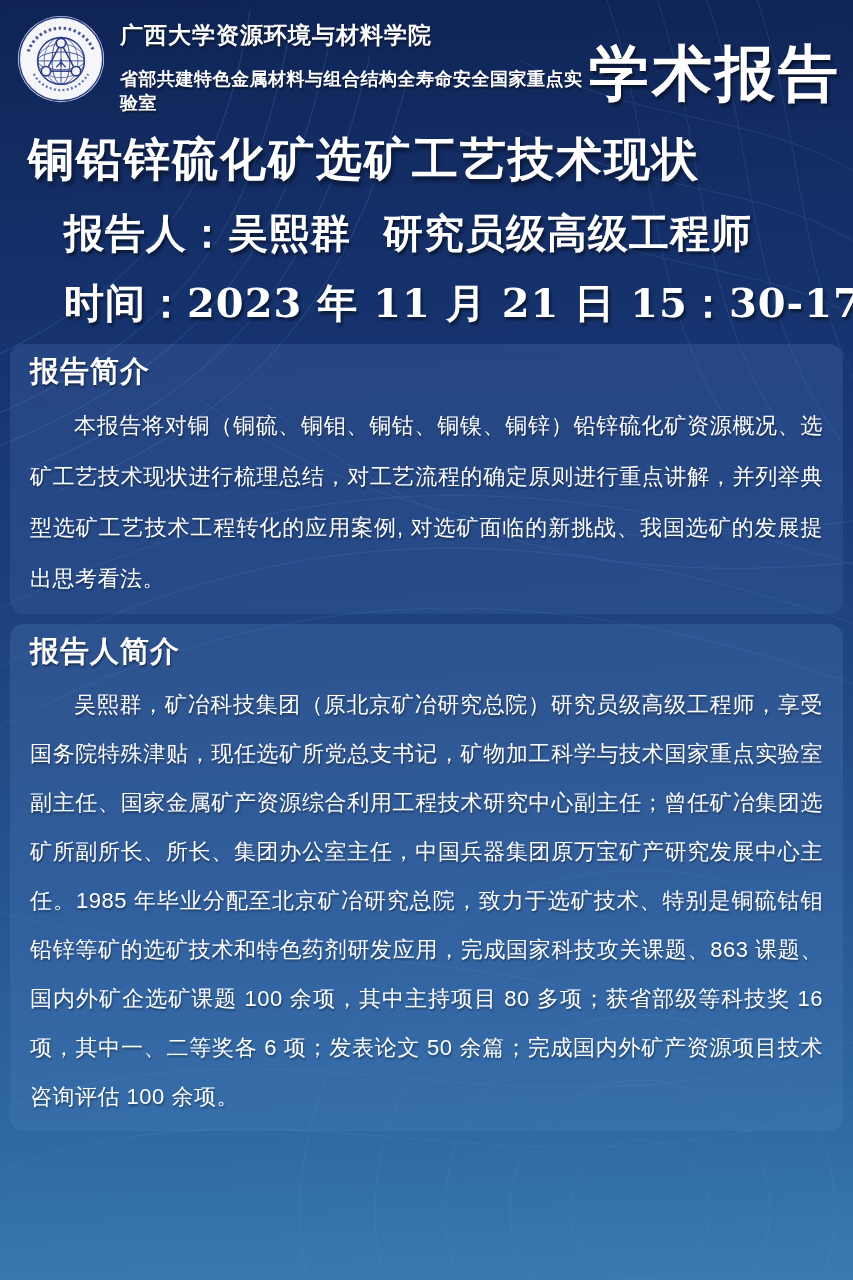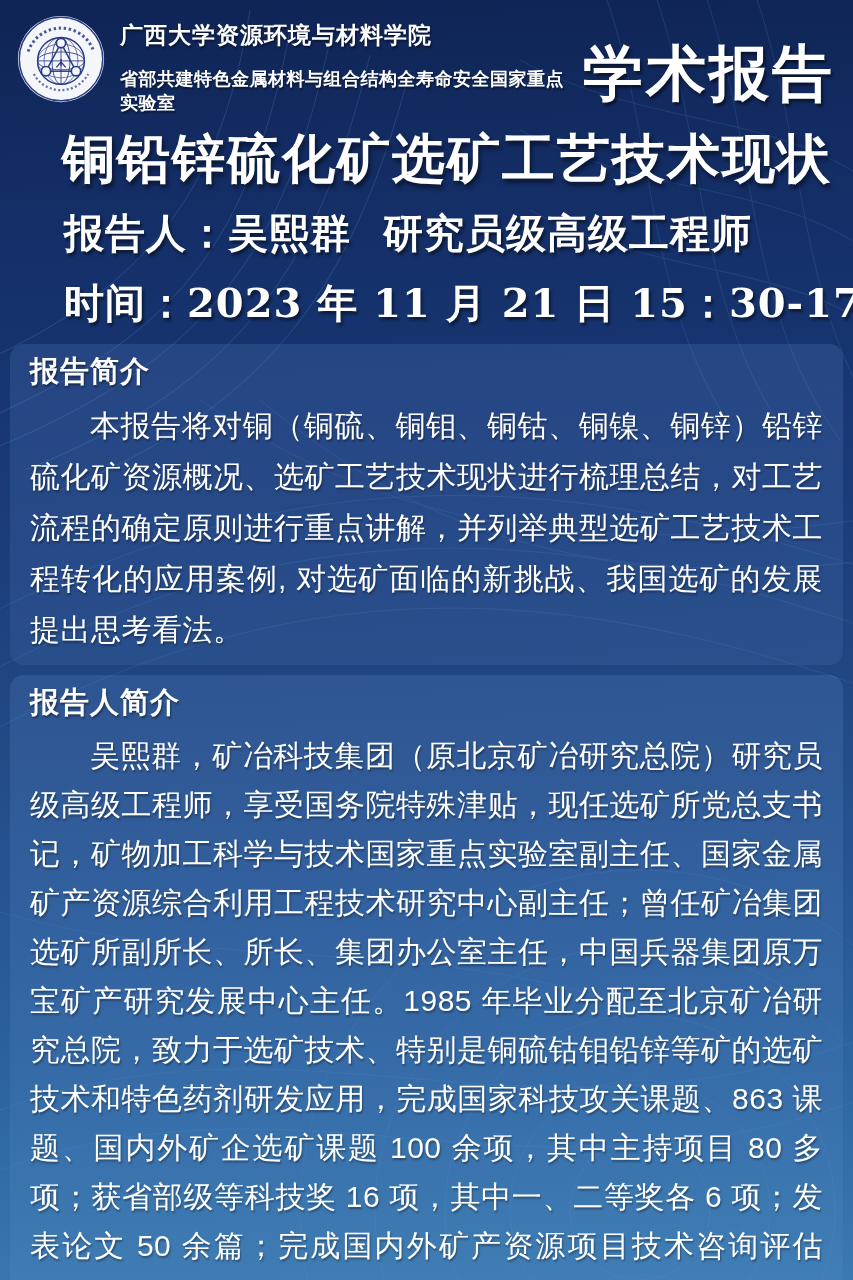--- a/index.html
+++ b/index.html
@@ -6,45 +6,45 @@
   .poster{
     position:relative;width:853px;height:1280px;overflow:hidden;
     background:linear-gradient(178deg,#0f2455 0%,#142e66 16%,#173572 30%,#1c3f7c 44%,
                #224a85 57%,#275694 70%,#2d65a0 84%,#3a7ab0 100%);
     font-family:"Liberation Sans","DejaVu Sans",sans-serif;color:#ffffff;
   }
   .bg-mesh{position:absolute;inset:0;width:853px;height:1280px;pointer-events:none;}
   .content{position:relative;z-index:2;}
 
   
-  .header{display:flex;align-items:flex-start;padding:12px 14px 0 16px;height:102px;}
+  .header{display:flex;align-items:flex-start;padding:12px 8px 0 16px;height:102px;}
   .logo{width:90px;height:90px;flex:0 0 90px;margin-top:2px;}
   .org{flex:1;padding-left:14px;padding-top:8px;}
   .org-line1{font-size:23px;font-weight:bold;letter-spacing:1px;margin-bottom:16px;
              text-shadow:1px 2px 2px rgba(0,0,0,.45);}
   .org-line2{font-size:18px;font-weight:bold;letter-spacing:0.5px;
              text-shadow:1px 2px 2px rgba(0,0,0,.45);}
   .badge{font-size:60px;font-weight:900;letter-spacing:3px;margin:22px 4px 0 6px;
          text-shadow:2px 3px 3px rgba(0,0,0,.5);white-space:nowrap;}
 
   
-  .title{margin:14px 20px 0 62px;font-size:53px;font-weight:900;letter-spacing:2px;
+  .title{margin:14px 20px 0 28px;font-size:46px;font-weight:900;letter-spacing:2px;
          line-height:62px;text-shadow:2px 4px 4px rgba(0,0,0,.5);}
   .meta{margin:16px 20px 0 64px;font-family:"DejaVu Serif","Liberation Serif",serif;
         font-weight:bold;font-size:40px;line-height:54px;letter-spacing:1px;
         text-shadow:2px 3px 3px rgba(0,0,0,.5);white-space:nowrap;}
   .meta .name{margin-right:32px;}
 
   
   .panel{margin:14px 10px 0 10px;border-radius:14px;
          background:linear-gradient(180deg,rgba(120,165,230,.16),rgba(120,165,230,.10));
          padding:6px 20px 10px 20px;}
   .panel h2{margin:2px 0 8px 0;font-size:29px;font-weight:600;letter-spacing:1px;
             text-shadow:1px 2px 2px rgba(0,0,0,.4);}
-  .panel p{margin:0;font-size:30px;line-height:51px;text-align:justify;
+  .panel p{margin:0;font-size:22px;line-height:51px;text-align:justify;
            text-indent:2em;letter-spacing:0.5px;text-shadow:1px 2px 2px rgba(0,0,0,.35);}
   .panel.bio{margin-top:10px;}
   .panel.bio p{line-height:49px;}
 </style>
 </head>
 <body>
 
 <div class="poster">
 
   <svg class="bg-mesh" viewBox="0 0 853 1280" xmlns="http://www.w3.org/2000/svg">

